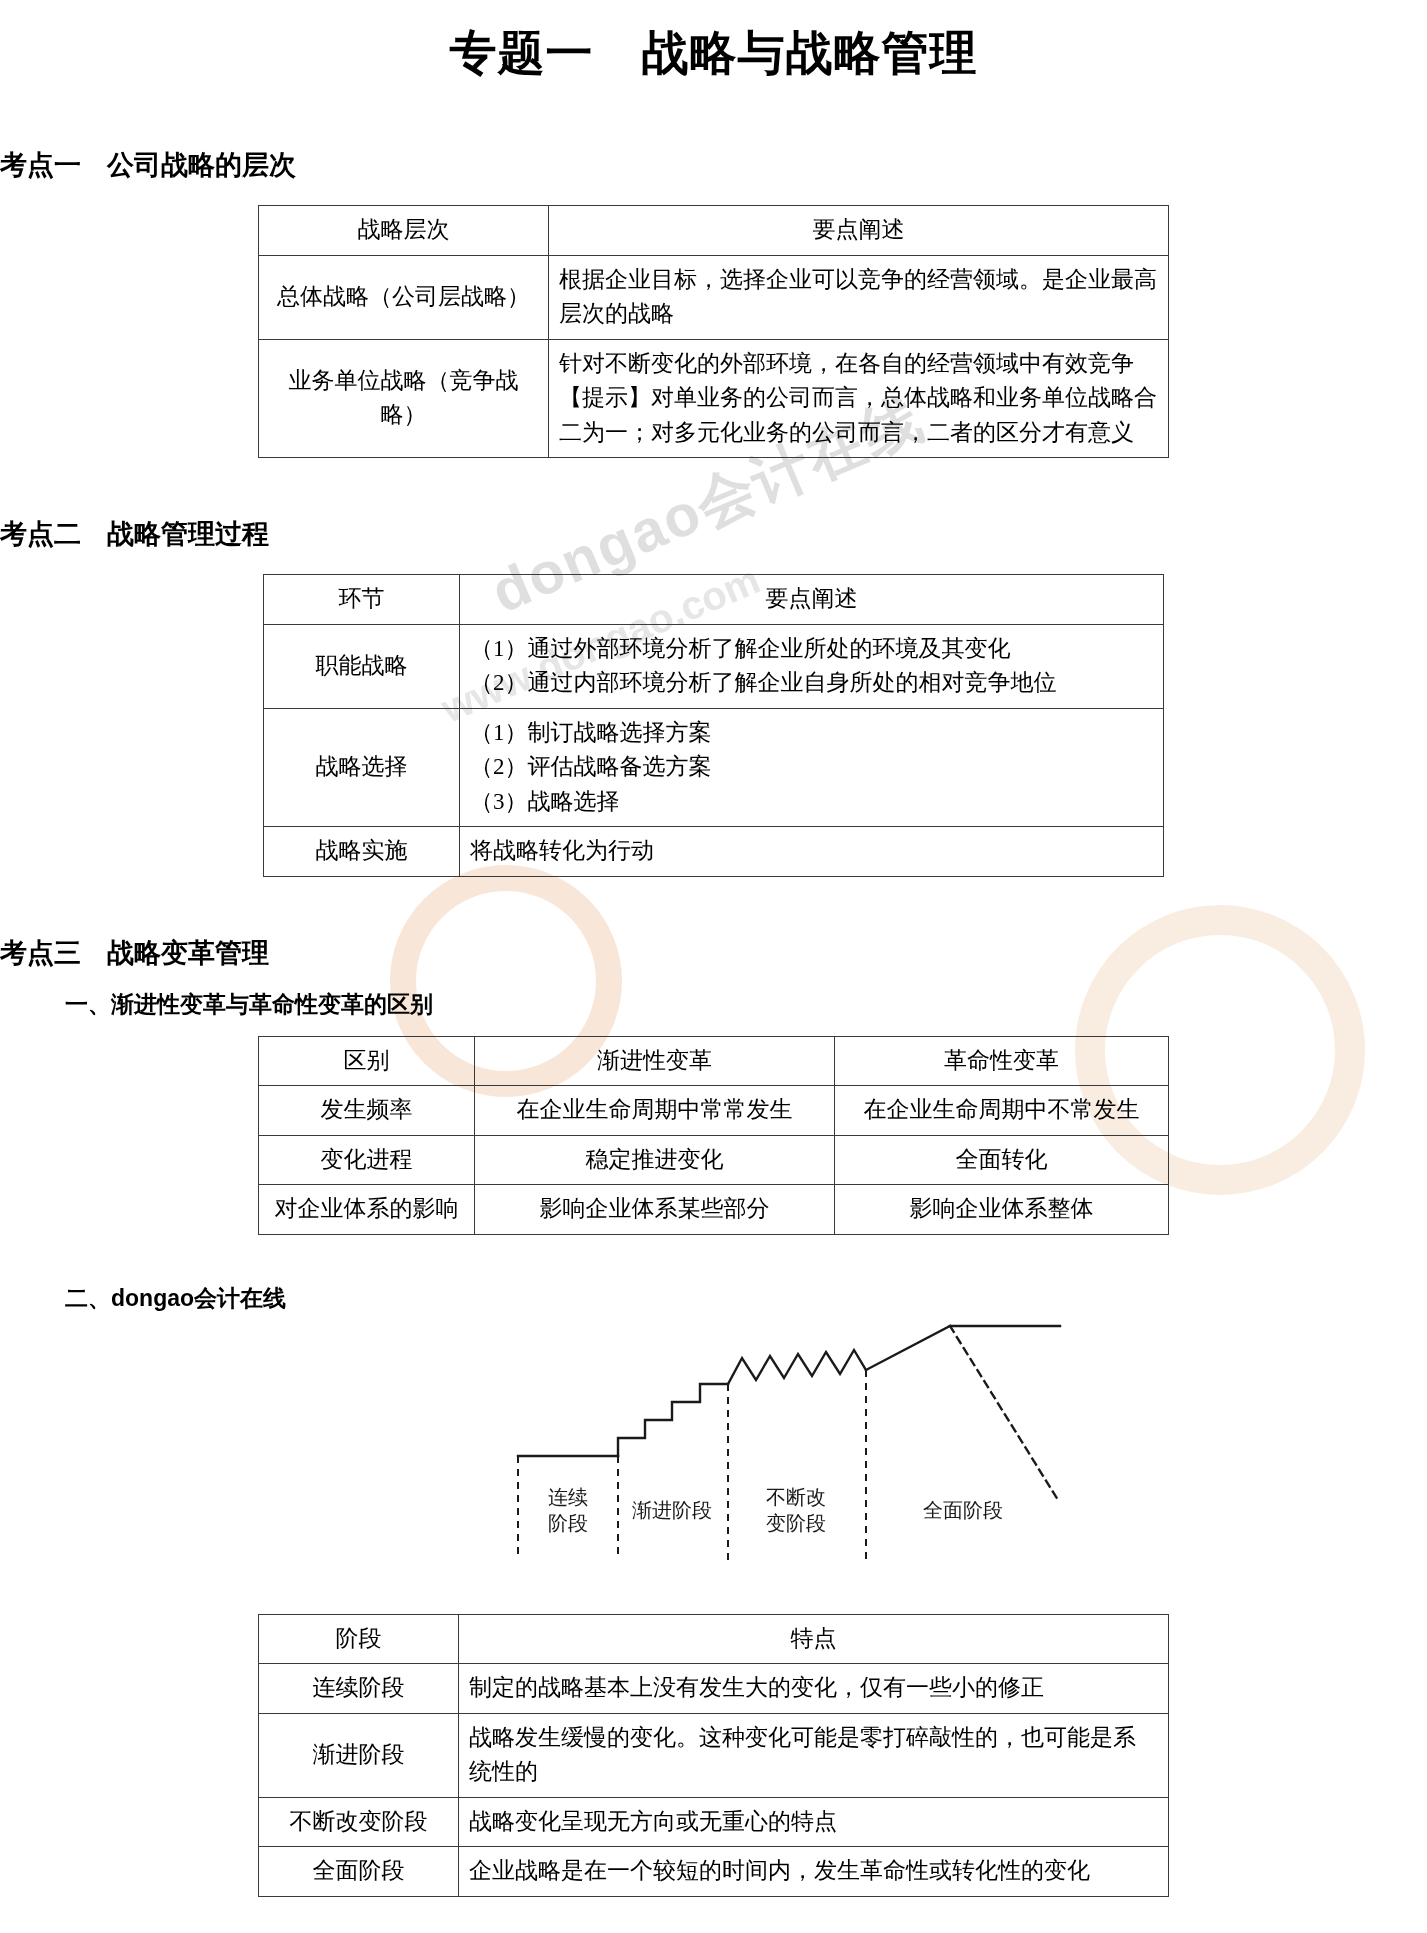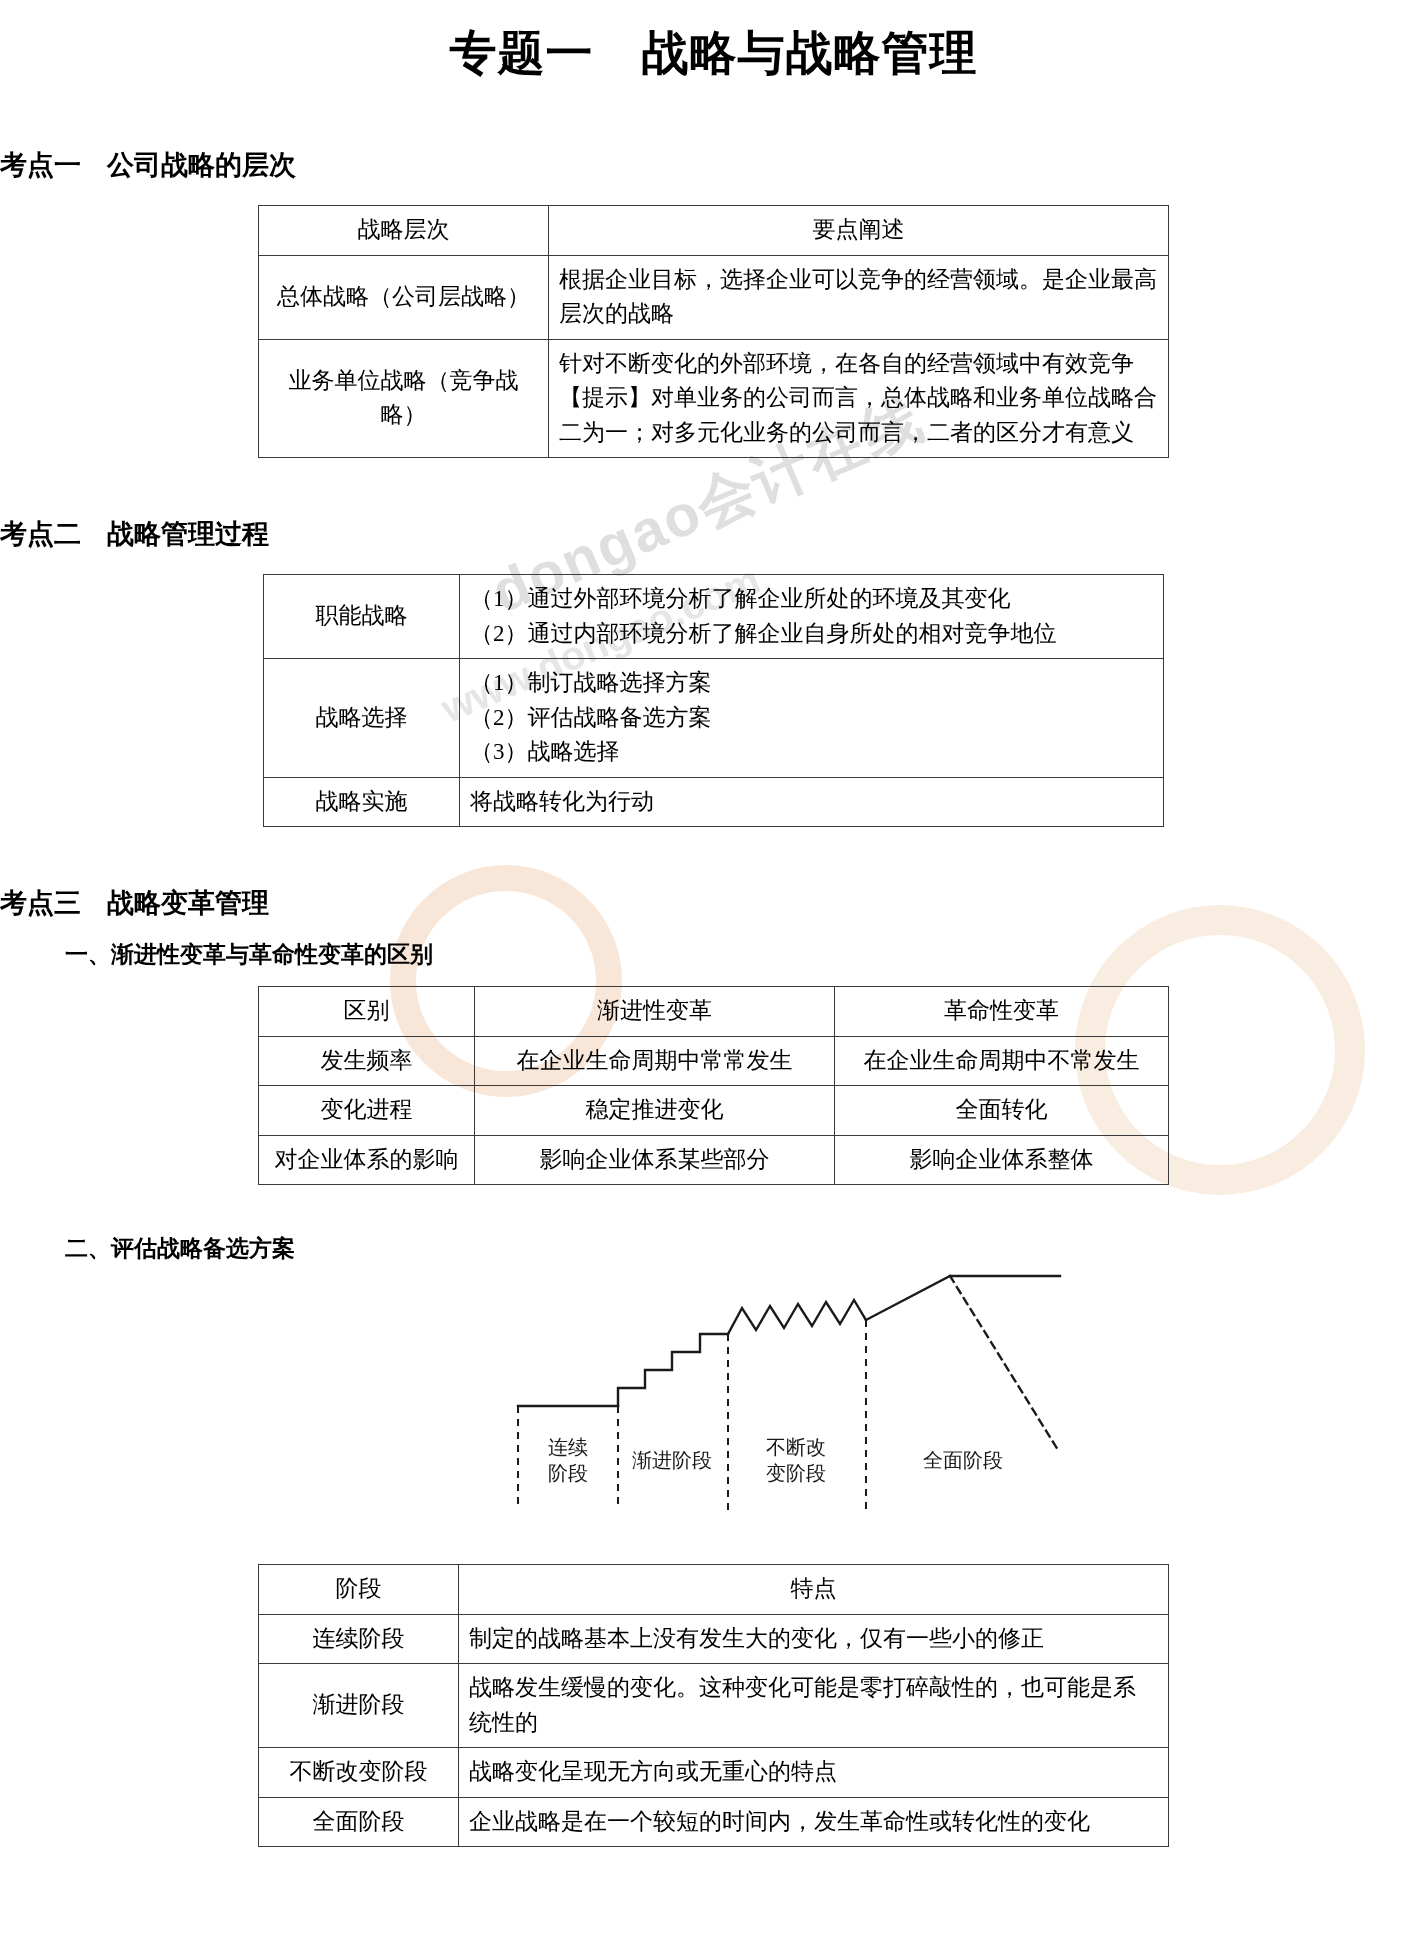--- a/index.html
+++ b/index.html
@@ -166,20 +166,24 @@
     </div>
 
     <div style="height:22px"></div>
     <table class="doc" style="width:900px;">
       <colgroup>
           <col style="width:196px">
           <col style="width:704px">
         </colgroup>
       <tbody>
         <tr>
+          <td class="ctr">环节</td>
+          <td class="ctr">要点阐述</td>
+        </tr>
+        <tr>
           <td class="ctr">职能战略</td>
           <td class="lft multi">（1）通过外部环境分析了解企业所处的环境及其变化
 （2）通过内部环境分析了解企业自身所处的相对竞争地位</td>
         </tr>
         <tr>
           <td class="ctr">战略选择</td>
           <td class="lft multi">（1）制订战略选择方案
 （2）评估战略备选方案
 （3）战略选择</td>
         </tr>
@@ -223,21 +227,21 @@
         </tr>
         <tr>
           <td class="ctr">对企业体系的影响</td>
           <td class="ctr">影响企业体系某些部分</td>
           <td class="ctr">影响企业体系整体</td>
         </tr>
       </tbody>
     </table>
 
     <div style="height:48px"></div>
-    <div class="subhead">二、评估战略备选方案</div>
+    <div class="subhead">二、dongao会计在线</div>
 
     <div class="diagram-wrap">
       <svg width="1427" height="300" viewBox="0 0 1427 300" xmlns="http://www.w3.org/2000/svg">
         <g fill="none" stroke="#1a1a1a" stroke-width="2.4" stroke-linecap="square">
 
           <path d="M518 142 L618 142"></path>
 
           <path d="M618 142 L618 124 L645 124 L645 106 L672 106 L672 88 L700 88 L700 70 L728 70"></path>
 
           <path d="M728 70 L742 44 L756 66 L770 42 L784 64 L798 40 L812 62 L826 38 L840 60 L854 36 L866 56"></path>

